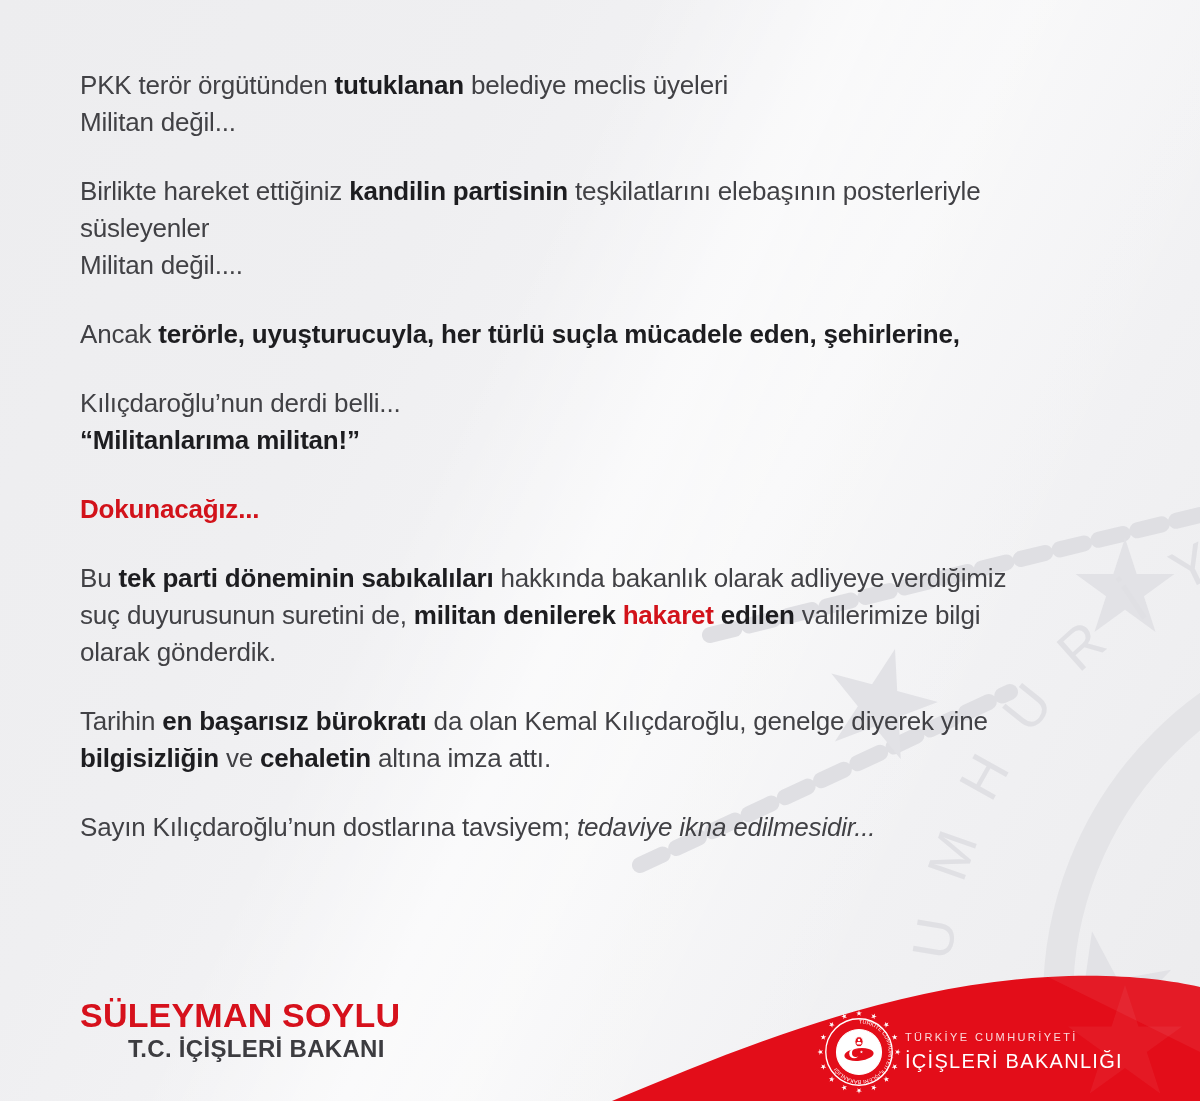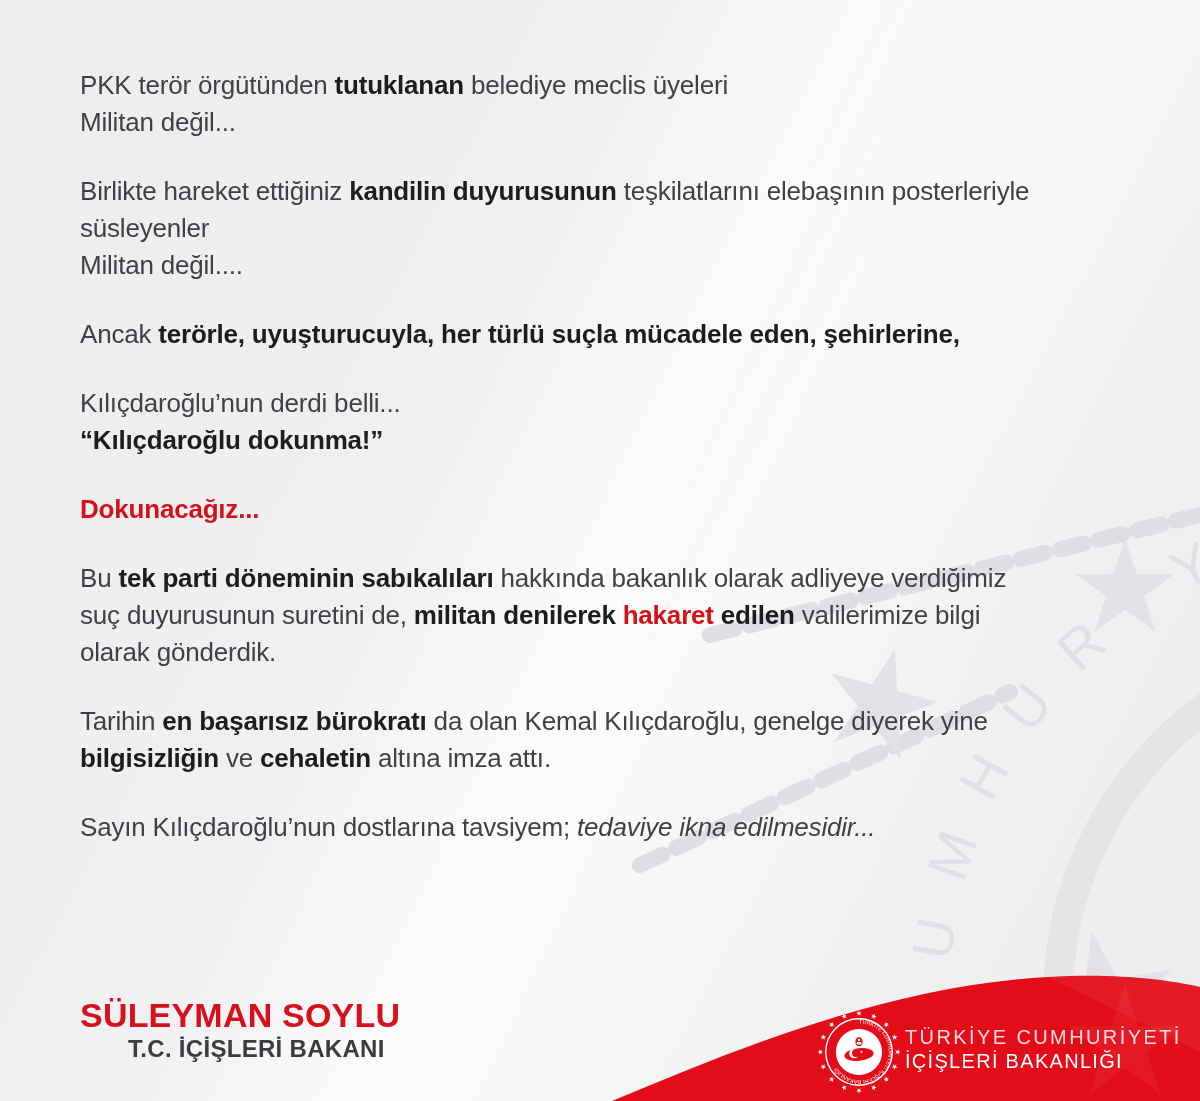--- a/index.html
+++ b/index.html
@@ -20,21 +20,21 @@
   .seg.bold{color:#1d1d20;font-weight:700;}
   .seg.redbold{color:#d2121a;font-weight:700;}
   .seg.italic{color:#414145;font-style:italic;font-weight:400;text-align:right;}
   .signature{position:absolute;left:80px;top:1000px;z-index:6;}
   .signature .name{font-size:34px;line-height:31px;font-weight:700;letter-spacing:0.2px;color:#d6111c;}
   .signature .title{font-size:24px;line-height:28px;font-weight:700;letter-spacing:0.3px;color:#3c3c40;margin-top:4px;margin-left:48px;}
   .wm-svg{position:absolute;right:0;top:420px;z-index:1;pointer-events:none;}
   .banner-svg{position:absolute;left:0;top:0;z-index:4;pointer-events:none;}
   .seal{position:absolute;left:816px;top:1009px;width:86px;height:86px;z-index:5;}
   .banner-name{position:absolute;left:905px;top:1028px;z-index:5;}
-  .banner-name .l1{font-size:20px;letter-spacing:2.4px;font-weight:400;color:rgba(255,255,255,.85);line-height:19px;}
+  .banner-name .l1{font-size:11px;letter-spacing:2.4px;font-weight:400;color:rgba(255,255,255,.85);line-height:19px;}
   .banner-name .l2{font-size:20px;letter-spacing:1.3px;font-weight:400;color:#ffffff;line-height:24px;margin-top:2px;}
 </style>
 </head>
 <body>
 
 <div class="canvas">
 
   <svg class="wm-svg" width="640" height="681" viewBox="0 0 640 681" aria-hidden="true">
     <defs>
       <path id="wstar" d="M0,-1 L0.2245,-0.309 L0.9511,-0.309 L0.3633,0.118 L0.5878,0.809 L0,0.382 L-0.5878,0.809 L-0.3633,0.118 L-0.9511,-0.309 L-0.2245,-0.309 Z"></path>
@@ -54,30 +54,30 @@
       <textPath href="#wmArc">CUMHURİYETİ</textPath>
     </text>
   </svg>
 
   <div class="body-text">
       <div class="paragraph">
         <div class="line"><span class="seg normal">PKK terör örgütünden </span><span class="seg bold">tutuklanan</span><span class="seg normal"> belediye meclis üyeleri</span></div>
         <div class="line"><span class="seg normal">Militan değil...</span></div>
       </div>
       <div class="paragraph">
-        <div class="line"><span class="seg normal">Birlikte hareket ettiğiniz </span><span class="seg bold">kandilin duyurusunun</span><span class="seg normal"> teşkilatlarını elebaşının posterleriyle</span></div>
+        <div class="line"><span class="seg normal">Birlikte hareket ettiğiniz </span><span class="seg bold">kandilin partisinin</span><span class="seg normal"> teşkilatlarını elebaşının posterleriyle</span></div>
         <div class="line"><span class="seg normal">süsleyenler</span></div>
         <div class="line"><span class="seg normal">Militan değil....</span></div>
       </div>
       <div class="paragraph">
         <div class="line"><span class="seg normal">Ancak </span><span class="seg bold">terörle, uyuşturucuyla, her türlü suçla mücadele eden, şehirlerine,</span></div>
       </div>
       <div class="paragraph">
         <div class="line"><span class="seg normal">Kılıçdaroğlu’nun derdi belli...</span></div>
-        <div class="line"><span class="seg bold">“Kılıçdaroğlu dokunma!”</span></div>
+        <div class="line"><span class="seg bold">“Militanlarıma militan!”</span></div>
       </div>
       <div class="paragraph">
         <div class="line"><span class="seg redbold">Dokunacağız...</span></div>
       </div>
       <div class="paragraph">
         <div class="line"><span class="seg normal">Bu </span><span class="seg bold">tek parti döneminin sabıkalıları</span><span class="seg normal"> hakkında bakanlık olarak adliyeye verdiğimiz</span></div>
         <div class="line"><span class="seg normal">suç duyurusunun suretini de, </span><span class="seg bold">militan denilerek </span><span class="seg redbold">hakaret</span><span class="seg bold"> edilen</span><span class="seg normal"> valilerimize bilgi</span></div>
         <div class="line"><span class="seg normal">olarak gönderdik.</span></div>
       </div>
       <div class="paragraph">

